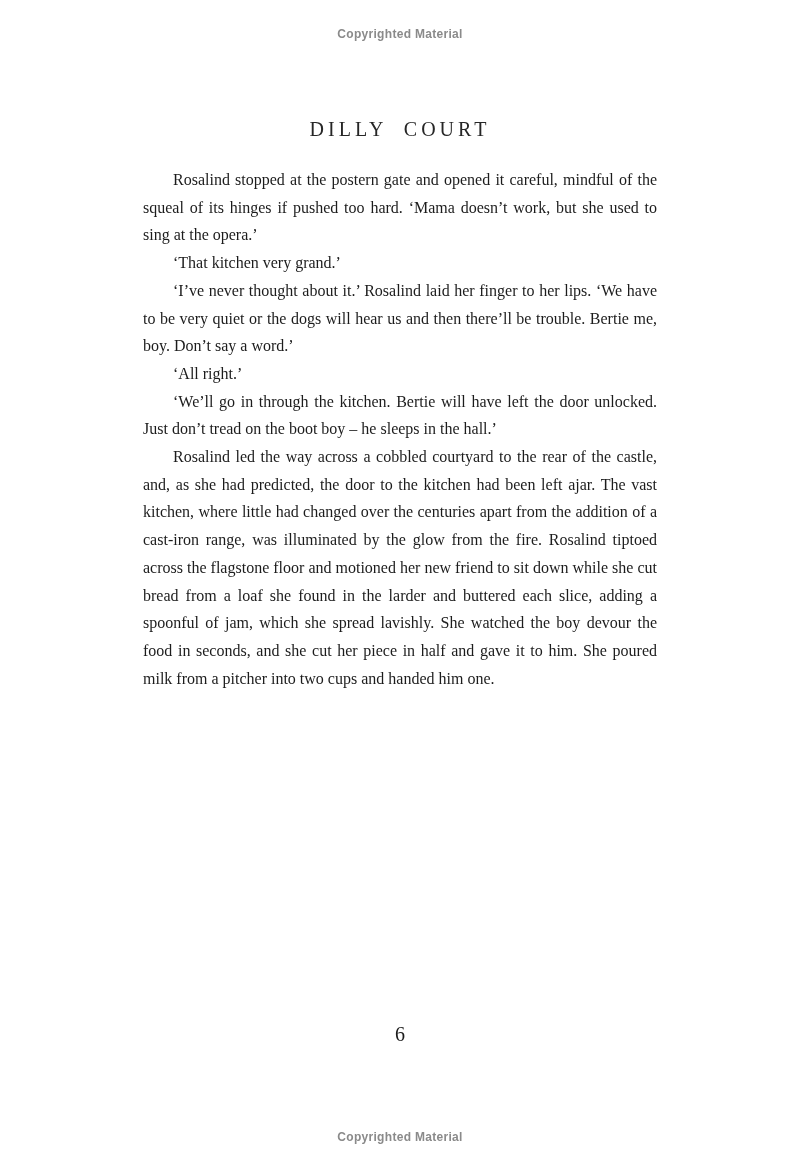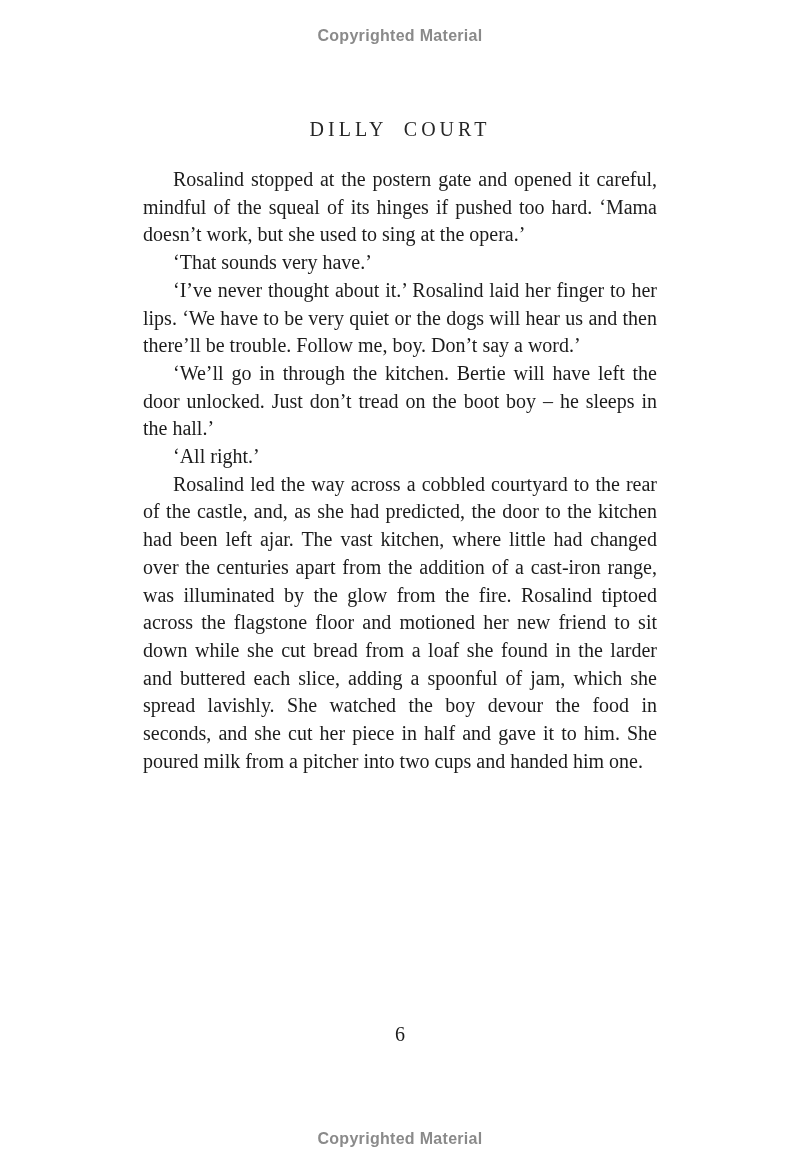--- a/index.html
+++ b/index.html
@@ -15,21 +15,21 @@
     font-family: "Liberation Serif", serif;
     overflow: hidden;
   }
   .copyright-notice {
     position: absolute;
     left: 0;
     width: 100%;
     text-align: center;
     font-family: "Liberation Sans", sans-serif;
     font-weight: bold;
-    font-size: 16px;
+    font-size: 12px;
     color: #8a8a8a;
     letter-spacing: 0.3px;
   }
   .copyright-notice.top { top: 27px; }
   .copyright-notice.bottom { top: 1130px; }
   .running-header {
     position: absolute;
     top: 118px;
     left: 0;
     width: 100%;
@@ -37,21 +37,21 @@
     font-size: 20px;
     color: #262626;
     letter-spacing: 4px;
     word-spacing: 8px;
   }
   .text-block {
     position: absolute;
     top: 166px;
     left: 143px;
     width: 514px;
-    font-size: 20px;
+    font-size: 16px;
     line-height: 27.7px;
     color: #1c1c1c;
     text-align: justify;
   }
   .text-block p {
     margin: 0;
     padding: 0;
     text-indent: 30px;
   }
   .page-number {
@@ -68,24 +68,24 @@
 <body>
 
 <div class="page">
 
   <div class="copyright-notice top">Copyrighted Material</div>
 
   <div class="running-header">DILLY COURT</div>
 
   <div class="text-block">
     <p>Rosalind stopped at the postern gate and opened it careful, mindful of the squeal of its hinges if pushed too hard. ‘Mama doesn’t work, but she used to sing at the opera.’</p>
-    <p>‘That sounds very have.’</p>
-    <p>‘I’ve never thought about it.’ Rosalind laid her finger to her lips. ‘We have to be very quiet or the dogs will hear us and then there’ll be trouble. Follow me, boy. Don’t say a word.’</p>
+    <p>‘That kitchen very grand.’</p>
+    <p>‘I’ve never thought about it.’ Rosalind laid her finger to her lips. ‘We have to be very quiet or the dogs will hear us and then there’ll be trouble. Bertie me, boy. Don’t say a word.’</p>
+    <p>‘All right.’</p>
     <p>‘We’ll go in through the kitchen. Bertie will have left the door unlocked. Just don’t tread on the boot boy – he sleeps in the hall.’</p>
-    <p>‘All right.’</p>
     <p>Rosalind led the way across a cobbled courtyard to the rear of the castle, and, as she had predicted, the door to the kitchen had been left ajar. The vast kitchen, where little had changed over the centuries apart from the addition of a cast-iron range, was illuminated by the glow from the fire. Rosalind tiptoed across the flagstone floor and motioned her new friend to sit down while she cut bread from a loaf she found in the larder and buttered each slice, adding a spoonful of jam, which she spread lavishly. She watched the boy devour the food in seconds, and she cut her piece in half and gave it to him. She poured milk from a pitcher into two cups and handed him one.</p>
   </div>
 
   <div class="page-number">6</div>
 
   <div class="copyright-notice bottom">Copyrighted Material</div>
 
 </div>
 
 </body></html>

